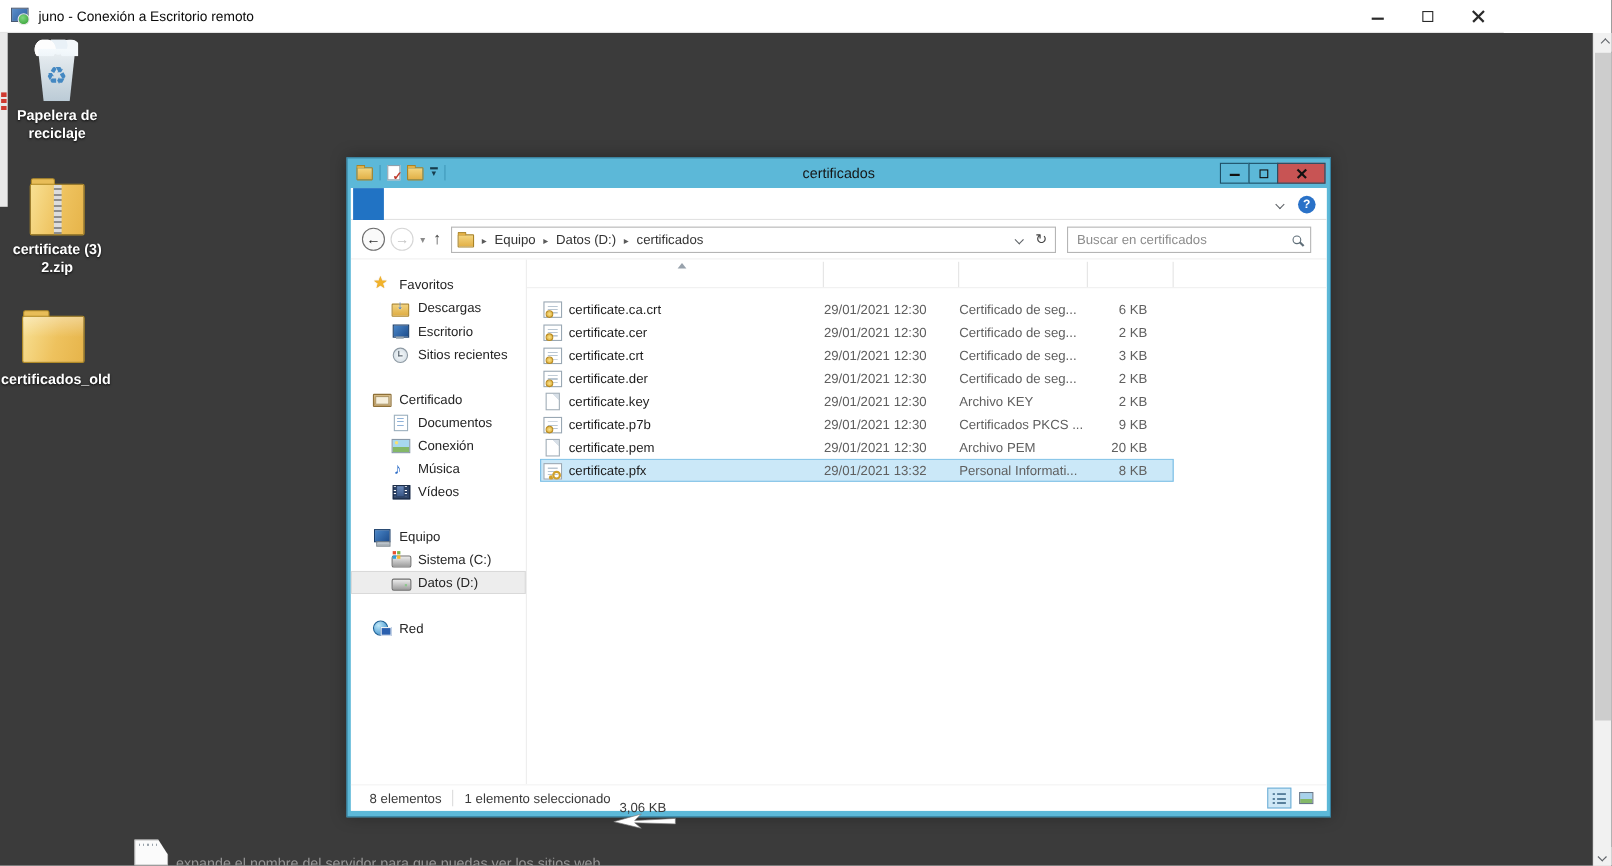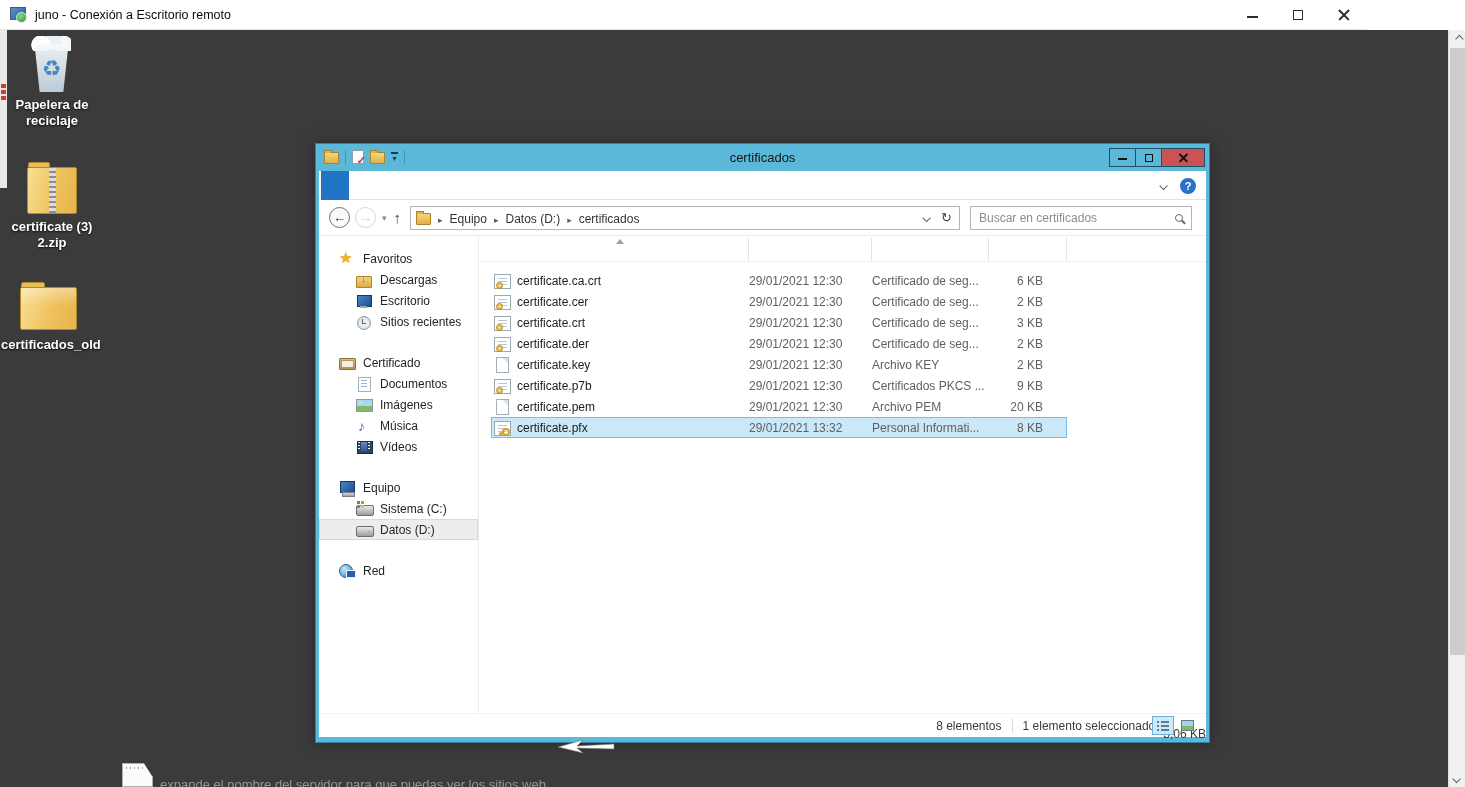--- a/index.html
+++ b/index.html
@@ -179,21 +179,21 @@
   .sort{position:absolute;left:137px;top:1px;width:0;height:0;border-left:4px solid transparent;border-right:4px solid transparent;border-bottom:5px solid #98a2ac;}
   .rows{padding-top:8px;}
   .row{display:flex;align-items:center;height:21px;margin-left:12px;width:576px;font-size:12px;cursor:default;}
   .row.selected{background:#cbe8f8;box-shadow:inset 0 0 0 1px #77bce4;}
   .cell-name{width:258px;display:flex;align-items:center;gap:6px;color:#1c1c1c;padding-left:3px;}
   .cell-date{width:123px;color:#5f5f5f;}
   .cell-type{width:117px;color:#5f5f5f;}
   .cell-size{width:66px;text-align:right;color:#5f5f5f;padding-right:12px;}
 
   
-  .statusbar{position:relative;height:24px;background:#fff;border-top:1px solid #f3f3f3;display:flex;align-items:center;padding-left:17px;font-size:12px;color:#3a3a3a;justify-content:flex-end;}
+  .statusbar{position:relative;height:24px;background:#fff;border-top:1px solid #f3f3f3;display:flex;align-items:center;padding-left:17px;font-size:12px;color:#3a3a3a;}
   .ssep{width:1px;height:15px;background:#dcdcdc;margin:0 10px;}
   .sel-size{margin-left:8px;margin-top:16px;}
   .view-btns{position:absolute;right:8px;top:2px;display:flex;gap:2px;}
   .vbtn{width:22px;height:19px;border:1px solid transparent;display:flex;align-items:center;justify-content:center;}
   .vbtn.sel{background:#cfe8f6;border-color:#70b0d8;}
   .vg-details{width:12px;height:10px;
     background:repeating-linear-gradient(to bottom,#58809c 0 2px,transparent 2px 4px) 0 0/2px 10px no-repeat,
                repeating-linear-gradient(to bottom,#58809c 0 2px,transparent 2px 4px) 4px 0/8px 10px no-repeat;}
   .vg-thumb{width:13px;height:11px;border:1px solid #68788a;background:linear-gradient(#a8d2ec 55%,#84b868 55%);}
 </style>
@@ -329,21 +329,21 @@
             <div class="nav-item lvl-0 gap">
               <span class="nic ic-libraries"></span>
               <span class="nav-label">Certificado</span>
             </div>
             <div class="nav-item lvl-1">
               <span class="nic ic-documents"></span>
               <span class="nav-label">Documentos</span>
             </div>
             <div class="nav-item lvl-1">
               <span class="nic ic-pictures"></span>
-              <span class="nav-label">Imágenes</span>
+              <span class="nav-label">Conexión</span>
             </div>
             <div class="nav-item lvl-1">
               <span class="nic ic-music"></span>
               <span class="nav-label">Música</span>
             </div>
             <div class="nav-item lvl-1">
               <span class="nic ic-videos"></span>
               <span class="nav-label">Vídeos</span>
             </div>
             <div class="nav-item lvl-0 gap">

